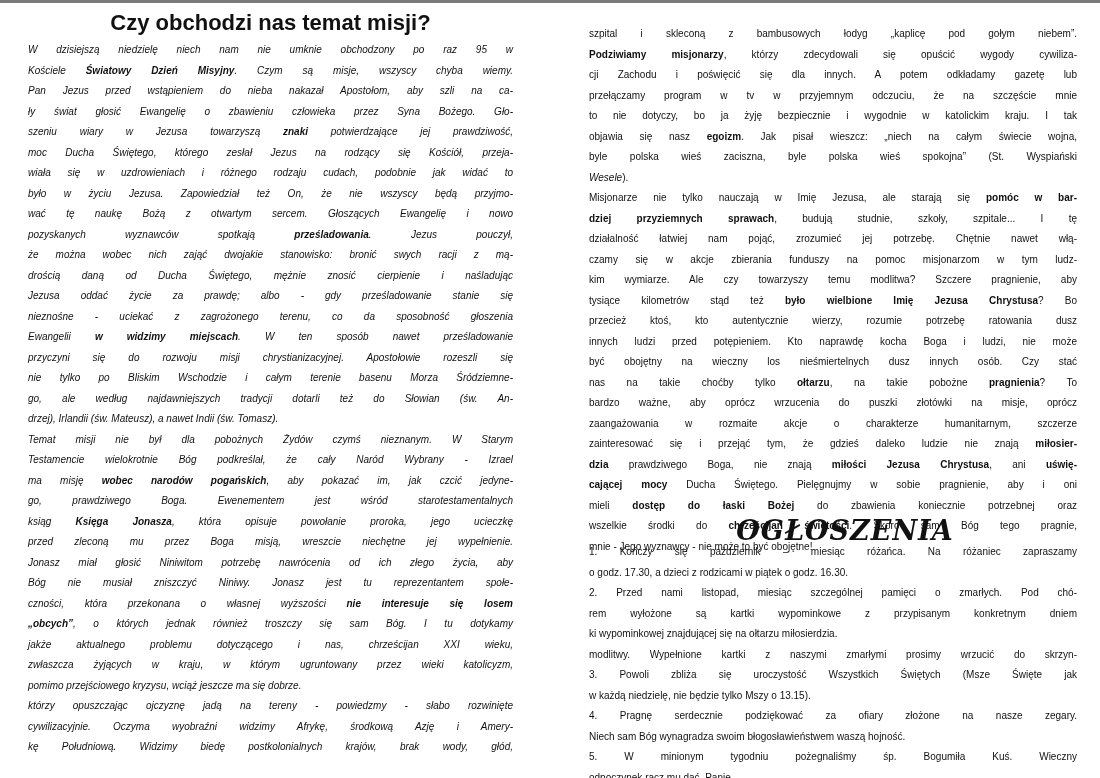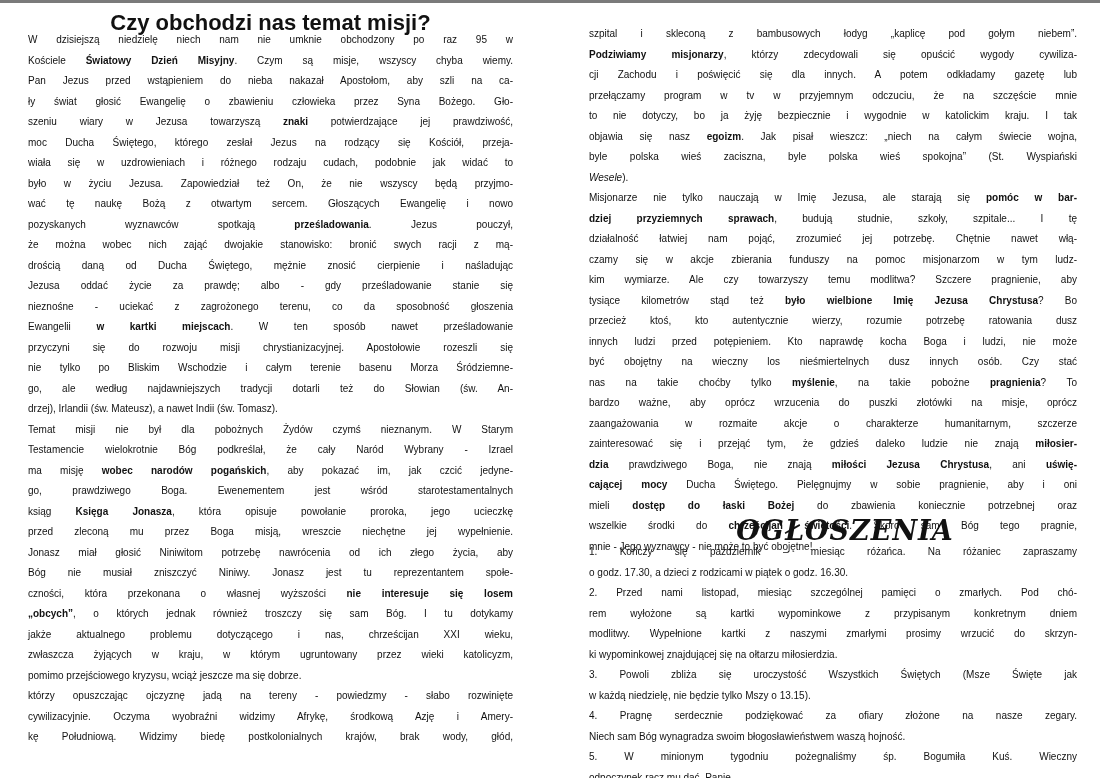--- a/index.html
+++ b/index.html
@@ -7,21 +7,21 @@
     width:1100px; height:778px; background:#ffffff; position:relative; overflow:hidden;
     font-family:"Liberation Sans", sans-serif; color:#111;
   }
   .topbar { position:absolute; left:0; top:0; width:1100px; height:3px; background:#7a7a7a; }
   .col {
     position:absolute; top:0; text-align:justify; font-size:10px; line-height:20.5px;
     hyphens:manual;
   }
   .col .ln { display:block; text-align:justify; text-align-last:justify; white-space:nowrap; }
   .col .ln.end { text-align-last:left; }
-  #left { left:28px; width:485px; top:30px; }
+  #left { left:28px; width:485px; top:40px;font-style:italic; }
   #right { left:589px; width:488px; top:24px; }
   .title {
     position:absolute; left:28px; width:485px; top:9px; text-align:center;
     font-size:22px; font-weight:bold; line-height:28px;
   }
   .ann-title {
     position:absolute; left:589px; width:488px; top:501px; text-align:center;
     font-family:"DejaVu Serif", serif; font-style:italic; font-weight:bold;
     font-size:27px; letter-spacing:1px; line-height:36px;
   }
@@ -44,21 +44,21 @@
     <span class="ln">szeniu wiary w Jezusa towarzyszą <b>znaki</b> potwierdzające jej prawdziwość,</span>
     <span class="ln">moc Ducha Świętego, którego zesłał Jezus na rodzący się Kościół, przeja-</span>
     <span class="ln">wiała się w uzdrowieniach i różnego rodzaju cudach, podobnie jak widać to</span>
     <span class="ln">było w życiu Jezusa. Zapowiedział też On, że nie wszyscy będą przyjmo-</span>
     <span class="ln">wać tę naukę Bożą z otwartym sercem. Głoszących Ewangelię i nowo</span>
     <span class="ln">pozyskanych wyznawców spotkają <b>prześladowania</b>. Jezus pouczył,</span>
     <span class="ln">że można wobec nich zająć dwojakie stanowisko: bronić swych racji z mą-</span>
     <span class="ln">drością daną od Ducha Świętego, mężnie znosić cierpienie i naśladując</span>
     <span class="ln">Jezusa oddać życie za prawdę; albo - gdy prześladowanie stanie się</span>
     <span class="ln">nieznośne - uciekać z zagrożonego terenu, co da sposobność głoszenia</span>
-    <span class="ln">Ewangelii <b>w kartki miejscach</b>. W ten sposób nawet prześladowanie</span>
+    <span class="ln">Ewangelii <b>w widzimy miejscach</b>. W ten sposób nawet prześladowanie</span>
     <span class="ln">przyczyni się do rozwoju misji chrystianizacyjnej. Apostołowie rozeszli się</span>
     <span class="ln">nie tylko po Bliskim Wschodzie i całym terenie basenu Morza Śródziemne-</span>
     <span class="ln">go, ale według najdawniejszych tradycji dotarli też do Słowian (św. An-</span>
     <span class="ln end">drzej), Irlandii (św. Mateusz), a nawet Indii (św. Tomasz).</span>
     <span class="ln">Temat misji nie był dla pobożnych Żydów czymś nieznanym. W Starym</span>
     <span class="ln">Testamencie wielokrotnie Bóg podkreślał, że cały Naród Wybrany - Izrael</span>
     <span class="ln">ma misję <b>wobec narodów pogańskich</b>, aby pokazać im, jak czcić jedyne-</span>
     <span class="ln">go, prawdziwego Boga. Ewenementem jest wśród starotestamentalnych</span>
     <span class="ln">ksiąg <b>Księga Jonasza</b>, która opisuje powołanie proroka, jego ucieczkę</span>
     <span class="ln">przed zleconą mu przez Boga misją, wreszcie niechętne jej wypełnienie.</span>
@@ -85,39 +85,39 @@
     <span class="ln end"><i>Wesele</i>).</span>
     <span class="ln">Misjonarze nie tylko nauczają w Imię Jezusa, ale starają się <b>pomóc w bar-</b></span>
     <span class="ln"><b>dziej przyziemnych sprawach</b>, budują studnie, szkoły, szpitale... I tę</span>
     <span class="ln">działalność łatwiej nam pojąć, zrozumieć jej potrzebę. Chętnie nawet włą-</span>
     <span class="ln">czamy się w akcje zbierania funduszy na pomoc misjonarzom w tym ludz-</span>
     <span class="ln">kim wymiarze. Ale czy towarzyszy temu modlitwa? Szczere pragnienie, aby</span>
     <span class="ln">tysiące kilometrów stąd też <b>było wielbione Imię Jezusa Chrystusa</b>? Bo</span>
     <span class="ln">przecież ktoś, kto autentycznie wierzy, rozumie potrzebę ratowania dusz</span>
     <span class="ln">innych ludzi przed potępieniem. Kto naprawdę kocha Boga i ludzi, nie może</span>
     <span class="ln">być obojętny na wieczny los nieśmiertelnych dusz innych osób. Czy stać</span>
-    <span class="ln">nas na takie choćby tylko <b>myślenie</b>, na takie pobożne <b>pragnienia</b>? To</span>
+    <span class="ln">nas na takie choćby tylko <b>ołtarzu</b>, na takie pobożne <b>pragnienia</b>? To</span>
     <span class="ln">bardzo ważne, aby oprócz wrzucenia do puszki złotówki na misje, oprócz</span>
     <span class="ln">zaangażowania w rozmaite akcje o charakterze humanitarnym, szczerze</span>
     <span class="ln">zainteresować się i przejąć tym, że gdzieś daleko ludzie nie znają <b>miłosier-</b></span>
     <span class="ln"><b>dzia</b> prawdziwego Boga, nie znają <b>miłości Jezusa Chrystusa</b>, ani <b>uświę-</b></span>
     <span class="ln"><b>cającej mocy</b> Ducha Świętego. Pielęgnujmy w sobie pragnienie, aby i oni</span>
     <span class="ln">mieli <b>dostęp do łaski Bożej</b> do zbawienia koniecznie potrzebnej oraz</span>
     <span class="ln">wszelkie środki do <b>chrześcijan świętości</b>. Skoro sam Bóg tego pragnie,</span>
     <span class="ln end">mnie - Jego wyznawcy - nie może to być obojętne!</span>
   </div>
 
 <h2 class="ann-title" style="margin:12px;">OGŁOSZENIA</h2>
 
 <div class="col" id="ann">
     <span class="ln">1. Kończy się październik – miesiąc różańca. Na różaniec zapraszamy</span>
     <span class="ln end">o godz. 17.30, a dzieci z rodzicami w piątek o godz. 16.30.</span>
     <span class="ln">2. Przed nami listopad, miesiąc szczególnej pamięci o zmarłych. Pod chó-</span>
     <span class="ln">rem wyłożone są kartki wypominkowe z przypisanym konkretnym dniem</span>
+    <span class="ln end">ki wypominkowej znajdującej się na ołtarzu miłosierdzia.</span>
     <span class="ln">modlitwy. Wypełnione kartki z naszymi zmarłymi prosimy wrzucić do skrzyn-</span>
-    <span class="ln end">ki wypominkowej znajdującej się na ołtarzu miłosierdzia.</span>
     <span class="ln">3. Powoli zbliża się uroczystość Wszystkich Świętych (Msze Święte jak</span>
     <span class="ln end">w każdą niedzielę, nie będzie tylko Mszy o 13.15).</span>
     <span class="ln">4. Pragnę serdecznie podziękować za ofiary złożone na nasze zegary.</span>
     <span class="ln end">Niech sam Bóg wynagradza swoim błogosławieństwem waszą hojność.</span>
     <span class="ln">5. W minionym tygodniu pożegnaliśmy śp. Bogumiła Kuś.  Wieczny</span>
     <span class="ln end">odpoczynek racz mu dać, Panie...</span>
   </div>
 
 </body></html>

